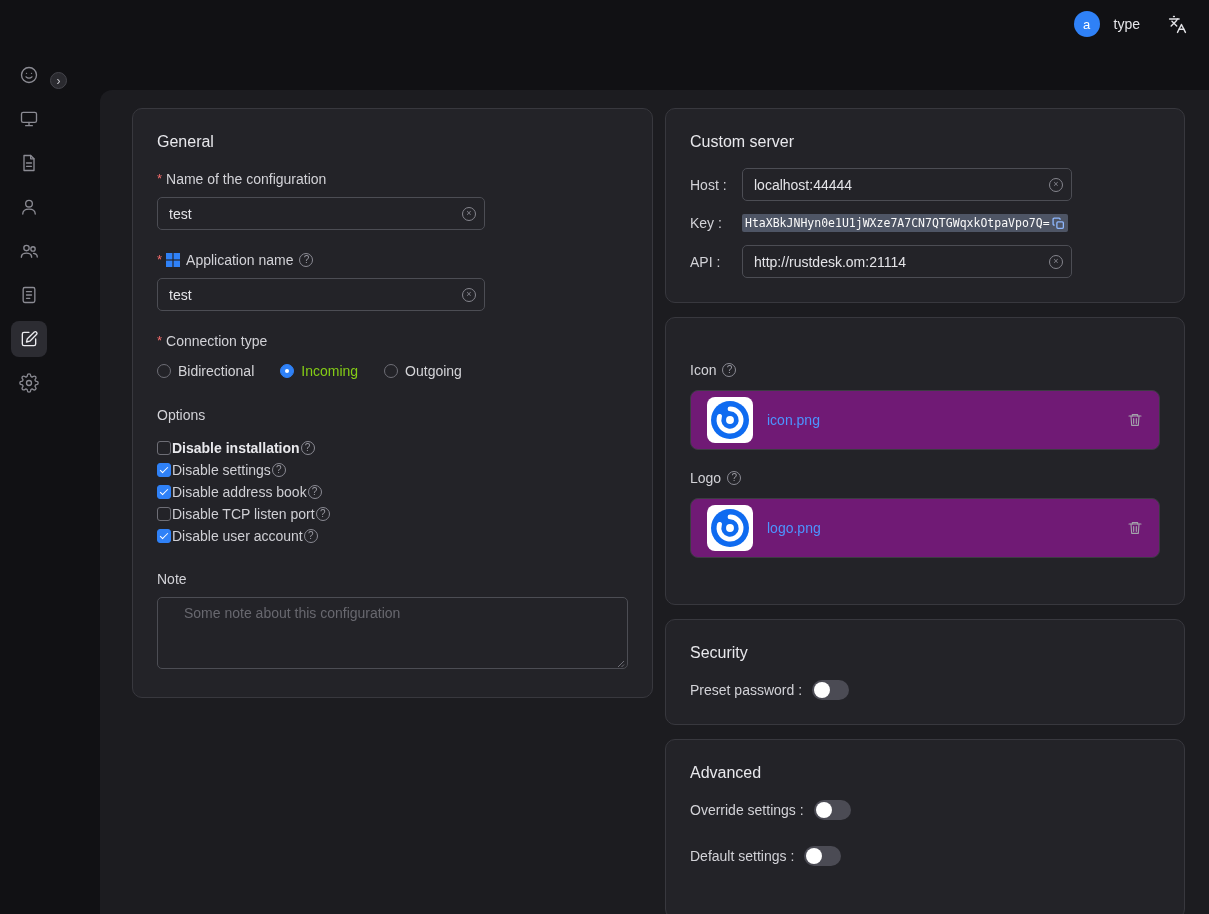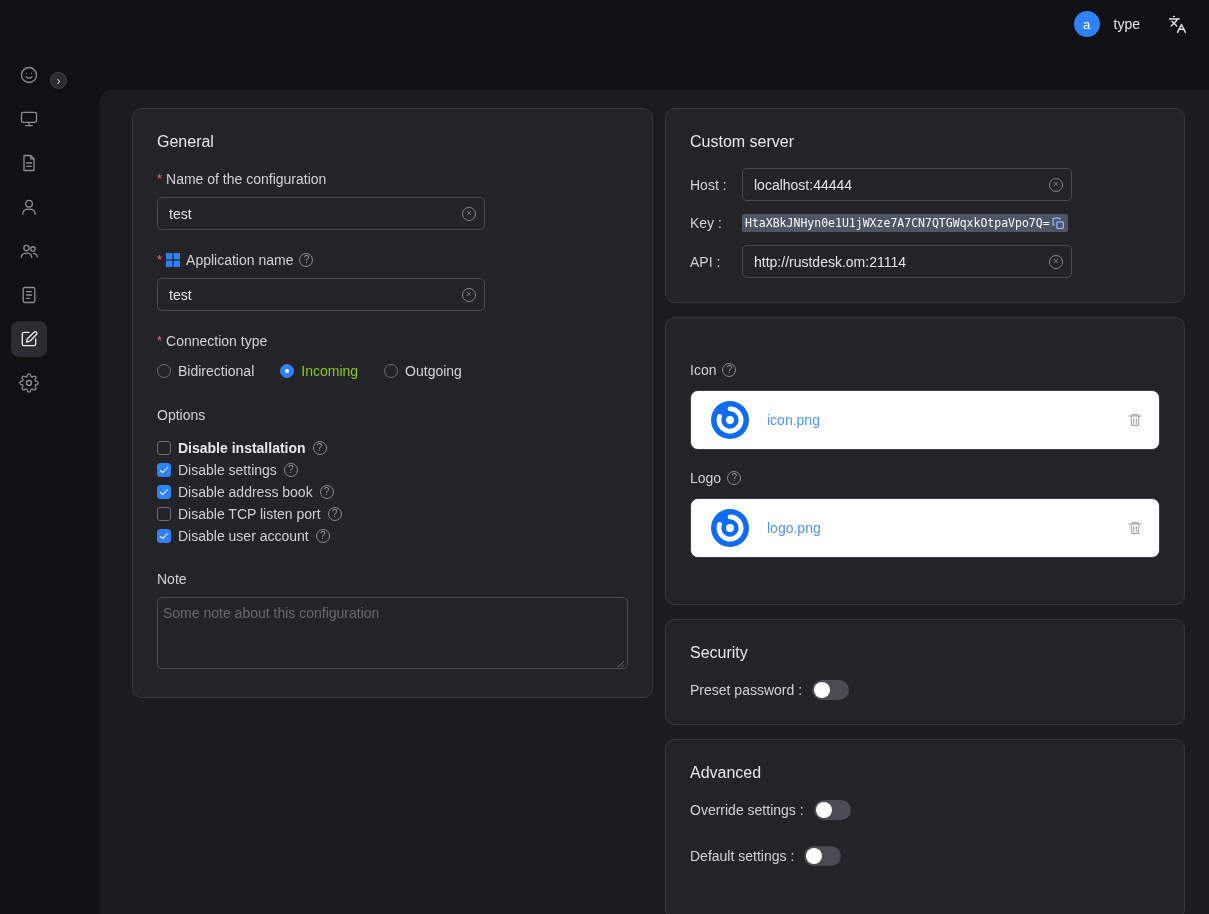--- a/index.html
+++ b/index.html
@@ -88,39 +88,39 @@
     flex:none;
   }
 
   .radio-row { display:flex; align-items:center; gap:26px; }
   .radio { display:flex; align-items:center; gap:7px; cursor:pointer; font-size:14px; color:#d4d4d8; }
   .rdot { width:14px; height:14px; border:1px solid #6e6e76; border-radius:50%; position:relative; flex:none; }
   .rdot.selected { background:#2f81f7; border-color:#2f81f7; }
   .rdot.selected::after { content:""; position:absolute; inset:4px; background:#fff; border-radius:50%; }
   .radio-label.selected-label { color:#84cc16; }
 
-  .check-row { display:flex; align-items:center; gap:7px; height:22px; cursor:pointer; }
+  .check-row { display:flex; align-items:center; gap:1px; height:22px; cursor:pointer; }
   .cbox {
     width:14px; height:14px; border:1px solid #6e6e76; border-radius:3px;
     display:inline-flex; align-items:center; justify-content:center; flex:none;
   }
   .cbox.checked { background:#2f81f7; border-color:#2f81f7; }
   .cbox.checked::after {
     content:""; width:3px; height:7px; margin-bottom:2px;
     border-right:1.5px solid #fff; border-bottom:1.5px solid #fff;
     transform:rotate(45deg);
   }
   .check-label { font-size:14px; color:#cfcfd4; }
   .check-label.bold { font-weight:700; color:#e8e8ec; }
 
   .note-wrap { position:relative; margin-top:10px; }
   .note-wrap textarea {
     width:100%; height:72px; background:transparent; resize:none;
     border:1px solid #4c4d54; border-radius:5px; outline:none;
-    color:#e4e4e8; font-size:14px; font-family:inherit; padding:7px 5px;
+    color:#e4e4e8; font-size:14px; font-family:inherit; padding:7px 26px;
   }
   .note-wrap textarea::placeholder { color:#68686f; }
   .resize-handle { position:absolute; right:3px; bottom:5px; color:#6d6d75; pointer-events:none; }
 
   
   .srv-row { display:flex; align-items:center; margin-top:13px; }
   .srv-label { width:52px; font-size:14px; color:#d2d2d7; flex:none; }
   .key-chip {
     display:inline-flex; align-items:center; gap:2px;
     background:#4e5565; padding:2px 3px; border-radius:2px;
@@ -129,21 +129,21 @@
     font-family:"DejaVu Sans Mono", monospace; font-size:11.5px; color:#fafafa;
     white-space:nowrap; cursor:text;
   }
   .copy-icon { color:#8fb8ff; display:flex; align-items:center; cursor:pointer; }
 
   
   .v-label-row { display:flex; align-items:center; gap:6px; margin-top:20px; font-size:14px; color:#d2d2d7; }
   .file-box {
     margin-top:12px; border:1px solid #3c3c42; border-radius:8px;
     height:60px; display:flex; align-items:center; gap:14px; padding:0 16px;
-    background:#ffffff;
+    background:#701a75;
   }
   .thumb {
     width:46px; height:46px; background:#fff; border-radius:8px;
     display:flex; align-items:center; justify-content:center; flex:none;
   }
   .file-link { font-size:14px; color:#4d94ff; text-decoration:none; cursor:pointer; }
   .trash { margin-left:auto; color:#a3a3ab; display:flex; align-items:center; cursor:pointer; }
   .visual-card { padding-bottom:46px; }
 
   

